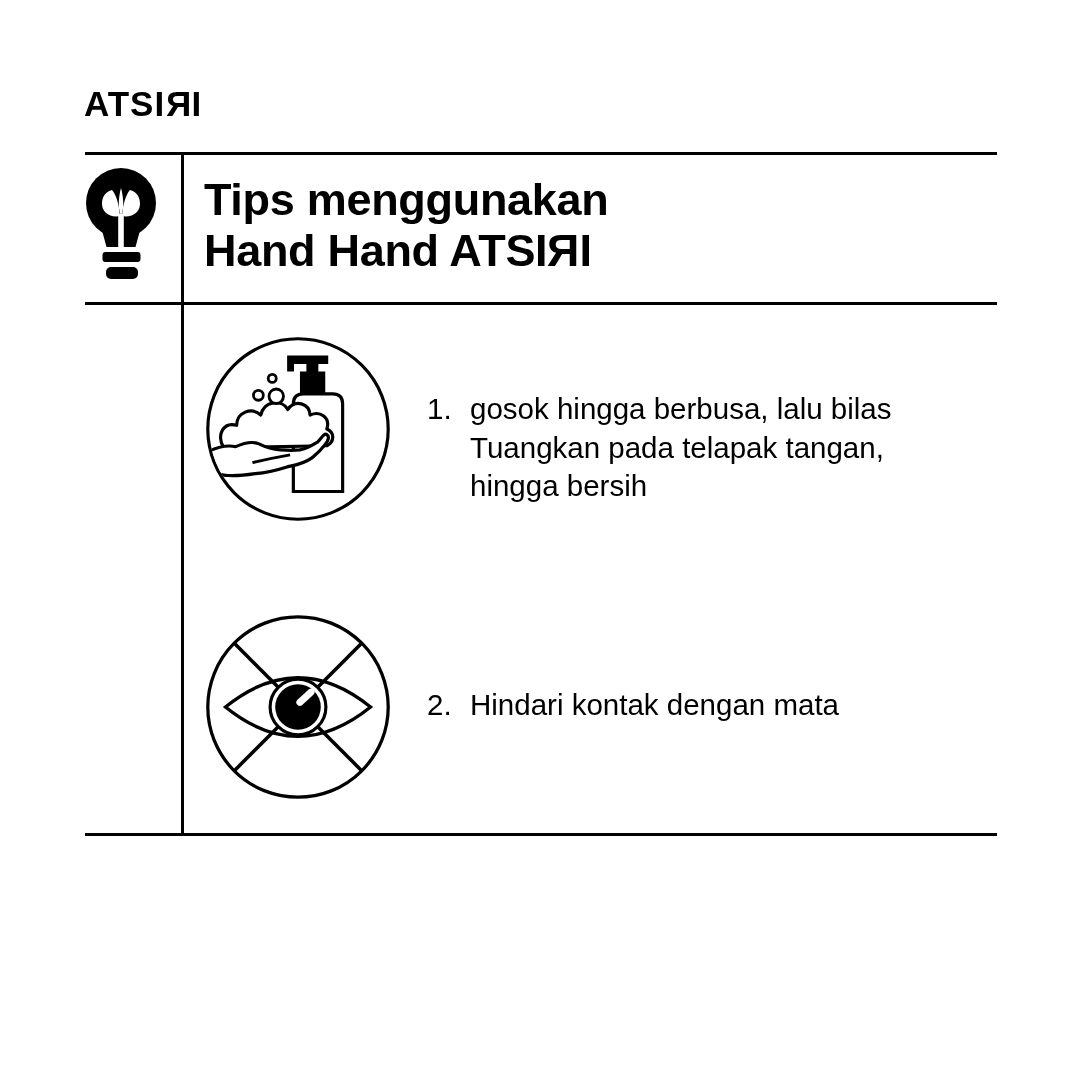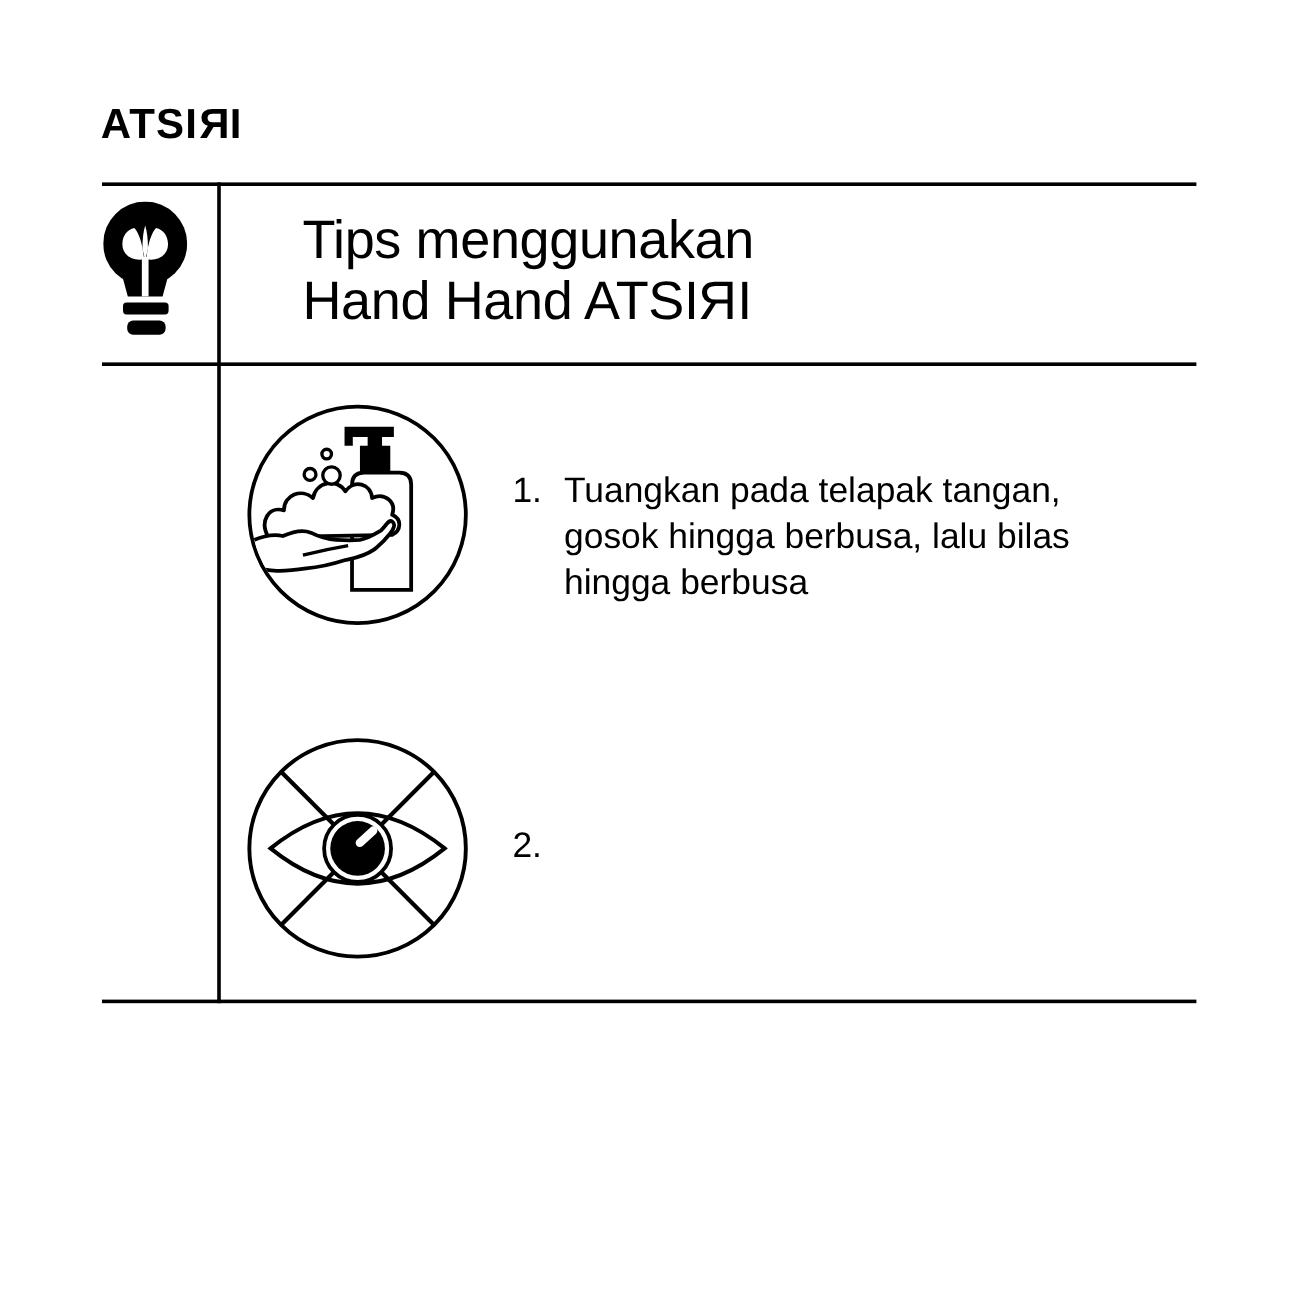--- a/index.html
+++ b/index.html
@@ -20,23 +20,22 @@
   }
   .rule{position:absolute;background:#000000;}
   .rule-h{left:85px;width:912px;height:3px;}
   #rule-top{top:152px;}
   #rule-mid{top:302px;}
   #rule-bottom{top:833px;}
   #rule-vert{left:181px;top:152px;width:3px;height:684px;}
   .bulb-icon{position:absolute;left:86px;top:168px;}
   .title{
     position:absolute;left:204px;top:174px;
-    font-size:45px;font-weight:400;line-height:51px;letter-spacing:-0.3px;
+    font-size:45px;font-weight:700;line-height:51px;letter-spacing:-0.3px;
     white-space:nowrap;
-    margin-left:48px;
   }
   .tip-icon-1{position:absolute;left:205px;top:336px;}
   .tip-icon-2{position:absolute;left:205px;top:614px;}
   .tip-number{
     position:absolute;left:427px;
     font-size:29.5px;font-weight:400;line-height:38.5px;
   }
   .tip-text{
     position:absolute;left:470px;
     font-size:29.5px;font-weight:400;line-height:38.5px;
@@ -94,30 +93,33 @@
       <path fill="none" stroke="#000" stroke-width="3" d="M 51 136.2 C 64 133 78 130 91.5 127.7"></path>
 
       <circle cx="72.3" cy="45.6" r="4.3" fill="#fff" stroke="#000" stroke-width="3"></circle>
       <circle cx="57.4" cy="63.8" r="5.3" fill="#fff" stroke="#000" stroke-width="3"></circle>
       <circle cx="76.6" cy="64.8" r="7.8" fill="#fff" stroke="#000" stroke-width="3"></circle>
     </g>
   </svg>
 
   <div class="tip-number" id="tip1-number">1.</div>
   <div class="tip-text" id="tip1-text">
+    <div>gosok hingga berbusa, lalu bilas</div>
     <div>Tuangkan pada telapak tangan,</div>
-    <div>gosok hingga berbusa, lalu bilas</div>
-    <div>hingga berbusa</div>
+    <div>hingga bersih</div>
   </div>
 
   <svg class="tip-icon-2" width="186" height="186" viewBox="0 0 200 200" aria-hidden="true">
     <circle cx="100" cy="100" r="97" fill="none" stroke="#000" stroke-width="3.5"></circle>
     <line x1="32.1" y1="32.1" x2="167.9" y2="167.9" stroke="#000" stroke-width="3.8"></line>
     <line x1="167.9" y1="32.1" x2="32.1" y2="167.9" stroke="#000" stroke-width="3.8"></line>
     <path fill="none" stroke="#000" stroke-width="3.6" d="M 22 100 Q 100 37 178 100 Q 100 163 22 100 Z"></path>
     <circle cx="100" cy="100" r="30" fill="#ffffff" stroke="#000" stroke-width="3.4"></circle>
     <circle cx="100" cy="100" r="24.5" fill="#000"></circle>
     <line x1="102" y1="95" x2="114" y2="84" stroke="#ffffff" stroke-width="7.5" stroke-linecap="round"></line>
   </svg>
 
   <div class="tip-number" id="tip2-number">2.</div>
+  <div class="tip-text" id="tip2-text">
+    <div>Hindari kontak dengan mata</div>
+  </div>
 
 </div>
 
 </body></html>

